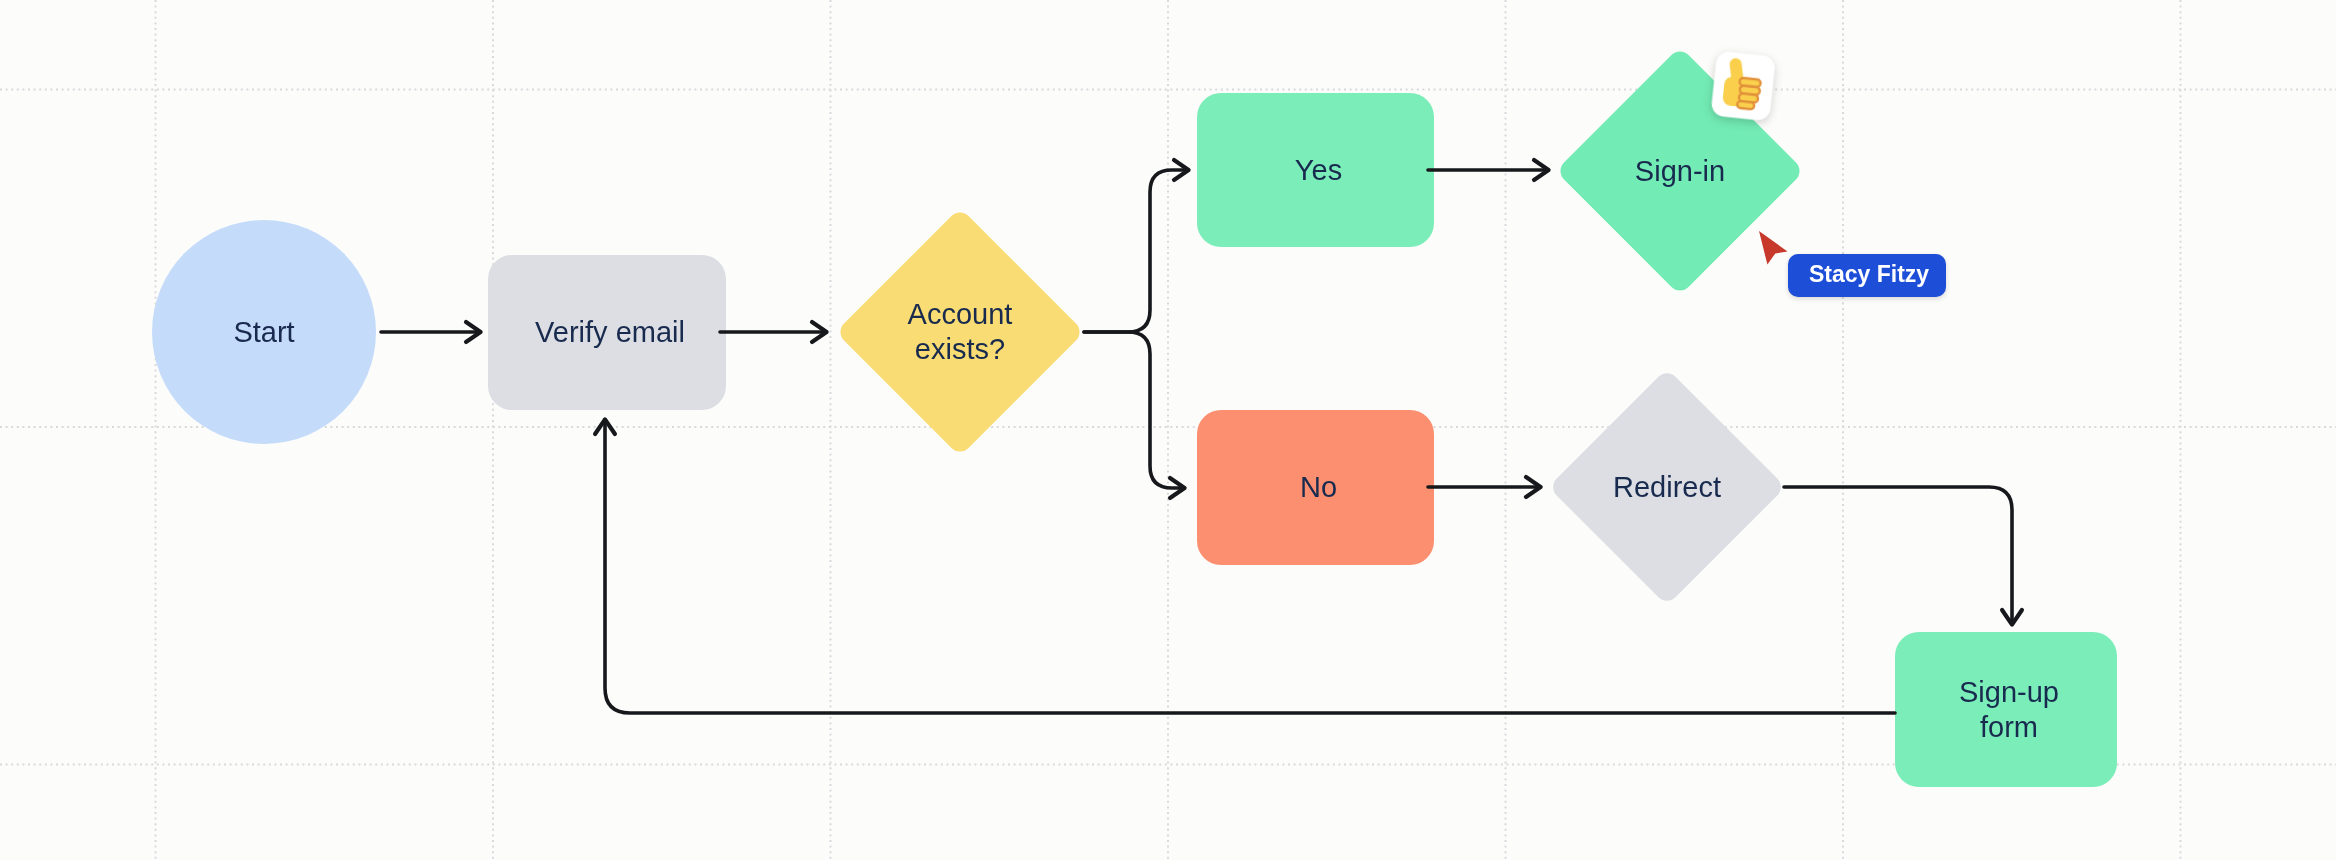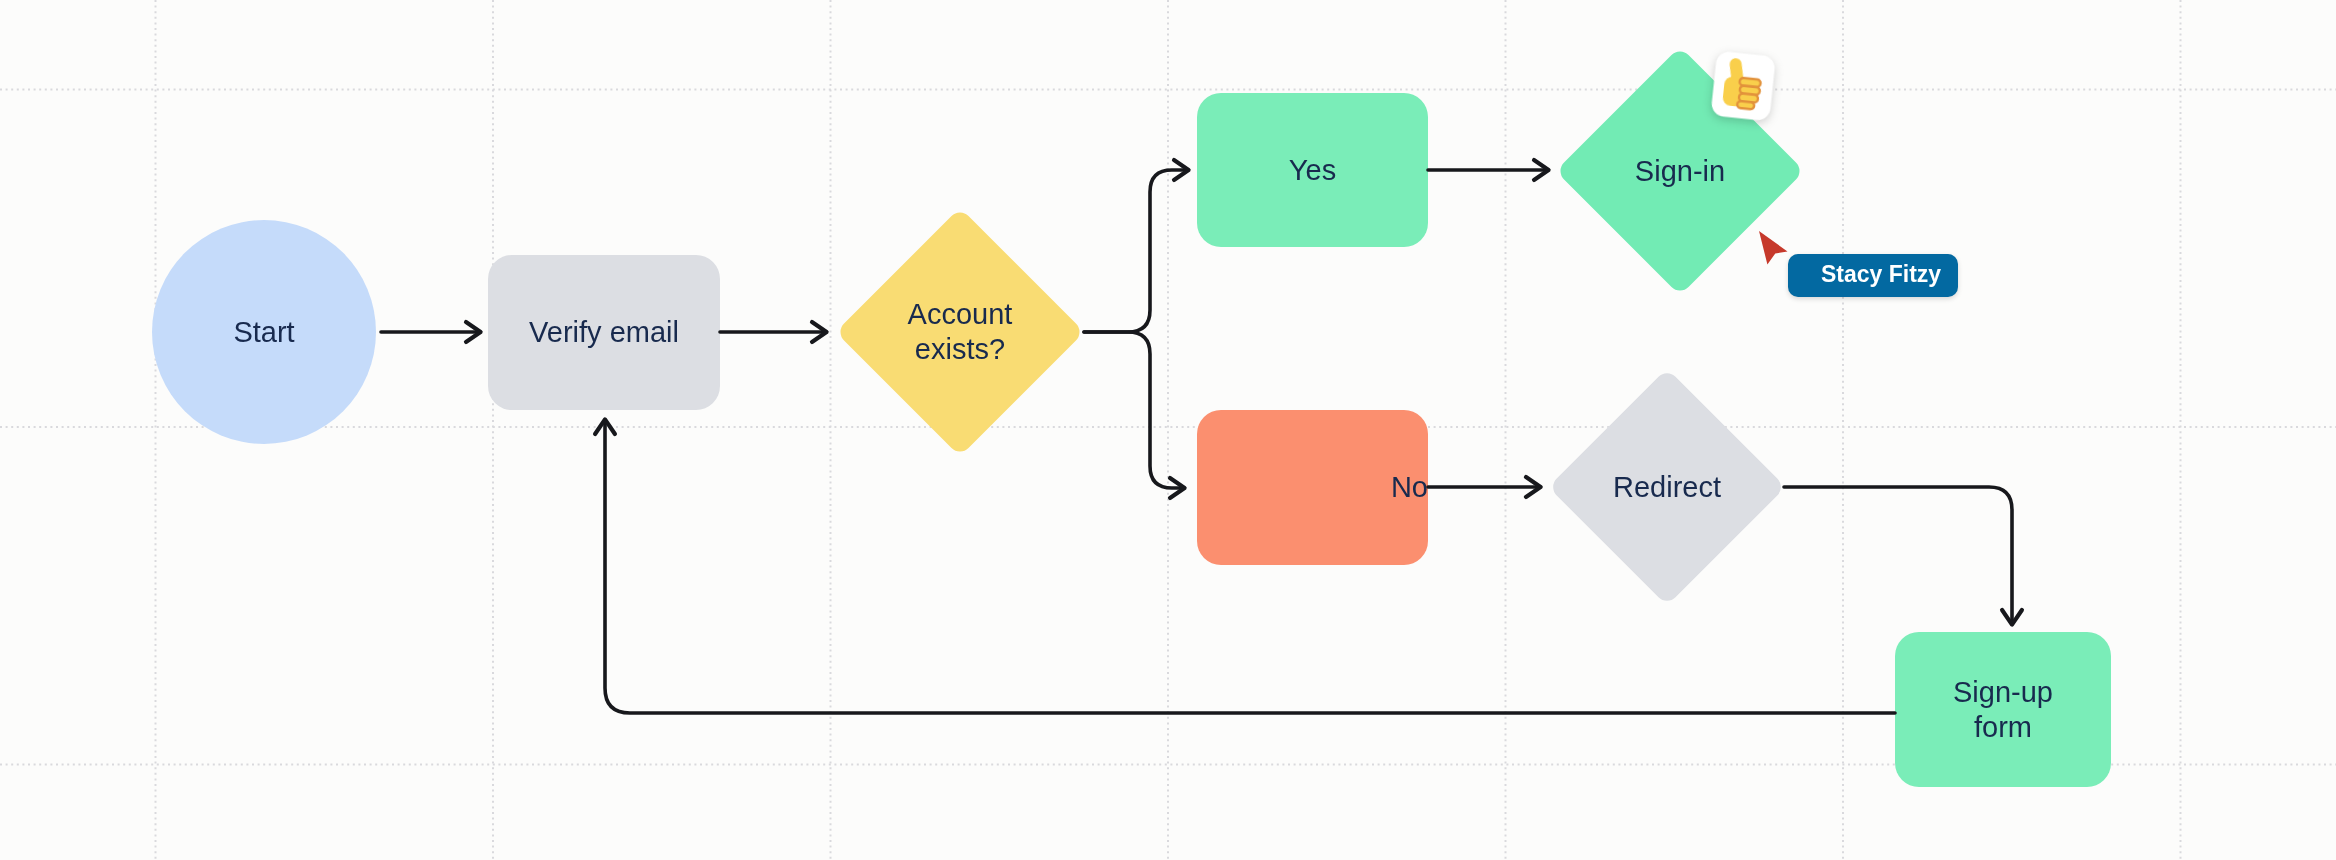--- a/index.html
+++ b/index.html
@@ -20,21 +20,21 @@
   }
   .node {
     position: absolute;
     display: flex; align-items: center; justify-content: center;
     color: #182A4E;
     font-size: 29px; font-weight: 500; line-height: 1.2;
     text-align: center; white-space: pre-line;
   }
   .node .label { white-space: pre-line; }
   .circle { border-radius: 50%; background: #C5DBFA; }
-  .rect   { border-radius: 24px; }
+  .rect   { border-radius: 24px; padding-left: 6px; }
   .rect.gray   { background: #DCDEE3; }
   .rect.green  { background: #7AEDB8; }
   .rect.salmon { background: #FB8F6F; }
   .diamond {
     border-radius: 12px;
     transform: rotate(45deg);
   }
   .diamond.yellow     { background: #F9DC73; }
   .diamond.green-dark { background: #72EBB4; }
   .diamond.gray       { background: #DCDEE3; }
@@ -49,23 +49,23 @@
     transform: rotate(6deg);
     filter: drop-shadow(0 3px 5px rgba(0,0,0,0.18));
   }
   .collab-cursor {
     position: absolute; left: 1757px; top: 229px;
     width: 200px; height: 80px;
   }
   .collab-cursor svg { position: absolute; left: 0; top: 0; }
   .collab-badge {
     position: absolute; left: 31px; top: 25px;
-    background: #0369a1; color: #FFFFFF;
+    background: #1d4ed8; color: #FFFFFF;
     font-size: 23px; font-weight: 700;
-    padding: 7px 17px 9px 33px;
+    padding: 7px 17px 9px 21px;
     border-radius: 10px;
     white-space: nowrap;
     box-shadow: 0 2px 5px rgba(0,0,0,0.15);
   }
 </style>
 </head>
 <body>
 
 <div class="canvas">
 
@@ -98,21 +98,21 @@
   </div>
 
   <div class="node rect green" style="left:1197px; top:93px; width:231px; height:154px;">
     <span class="label">Yes</span>
   </div>
 
   <div class="node diamond green-dark" style="left:1592px; top:83px; width:176px; height:176px;">
     <span class="label">Sign-in</span>
   </div>
 
-  <div class="node rect salmon" style="left:1197px; top:410px; width:231px; height:155px;justify-content:flex-end;">
+  <div class="node rect salmon" style="left:1197px; top:410px; width:231px; height:155px;">
     <span class="label">No</span>
   </div>
 
   <div class="node diamond gray" style="left:1583px; top:403px; width:168px; height:168px;">
     <span class="label">Redirect</span>
   </div>
 
   <div class="node rect green" style="left:1895px; top:632px; width:216px; height:155px;">
     <span class="label">Sign-up
 form</span>

